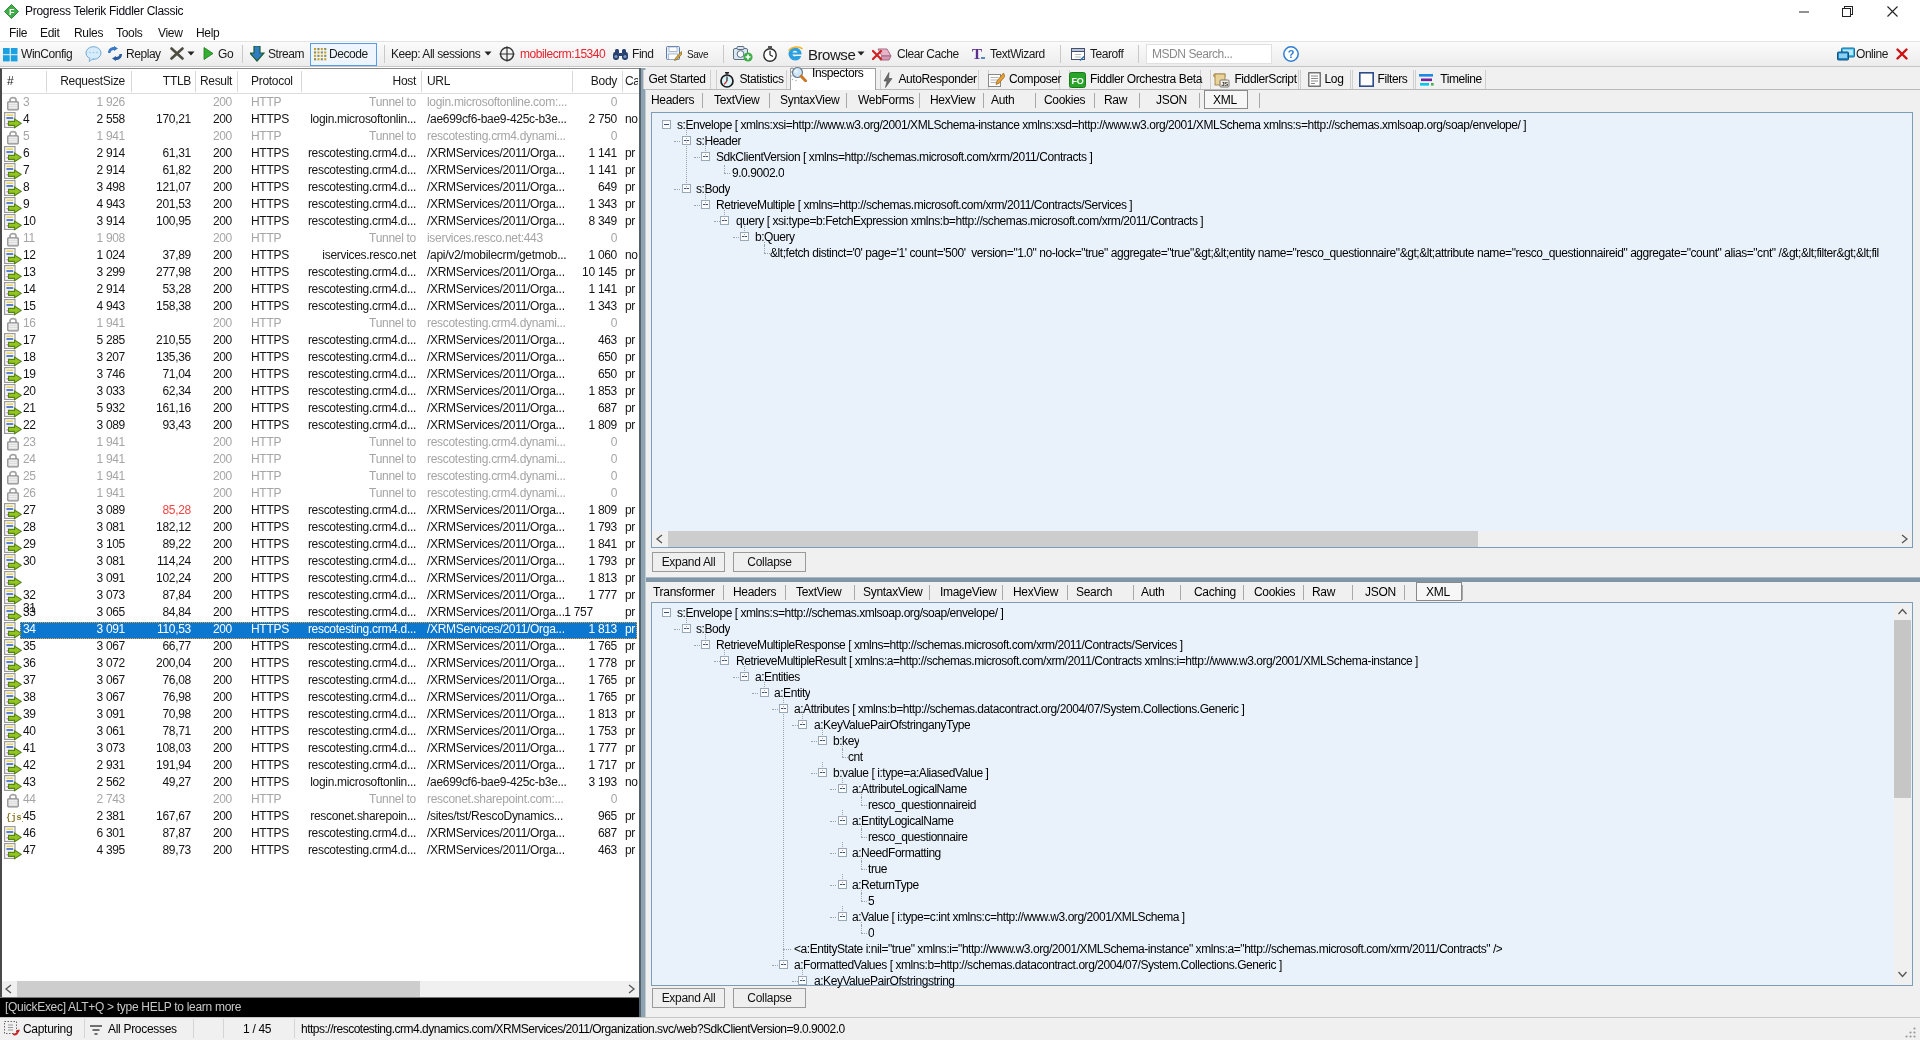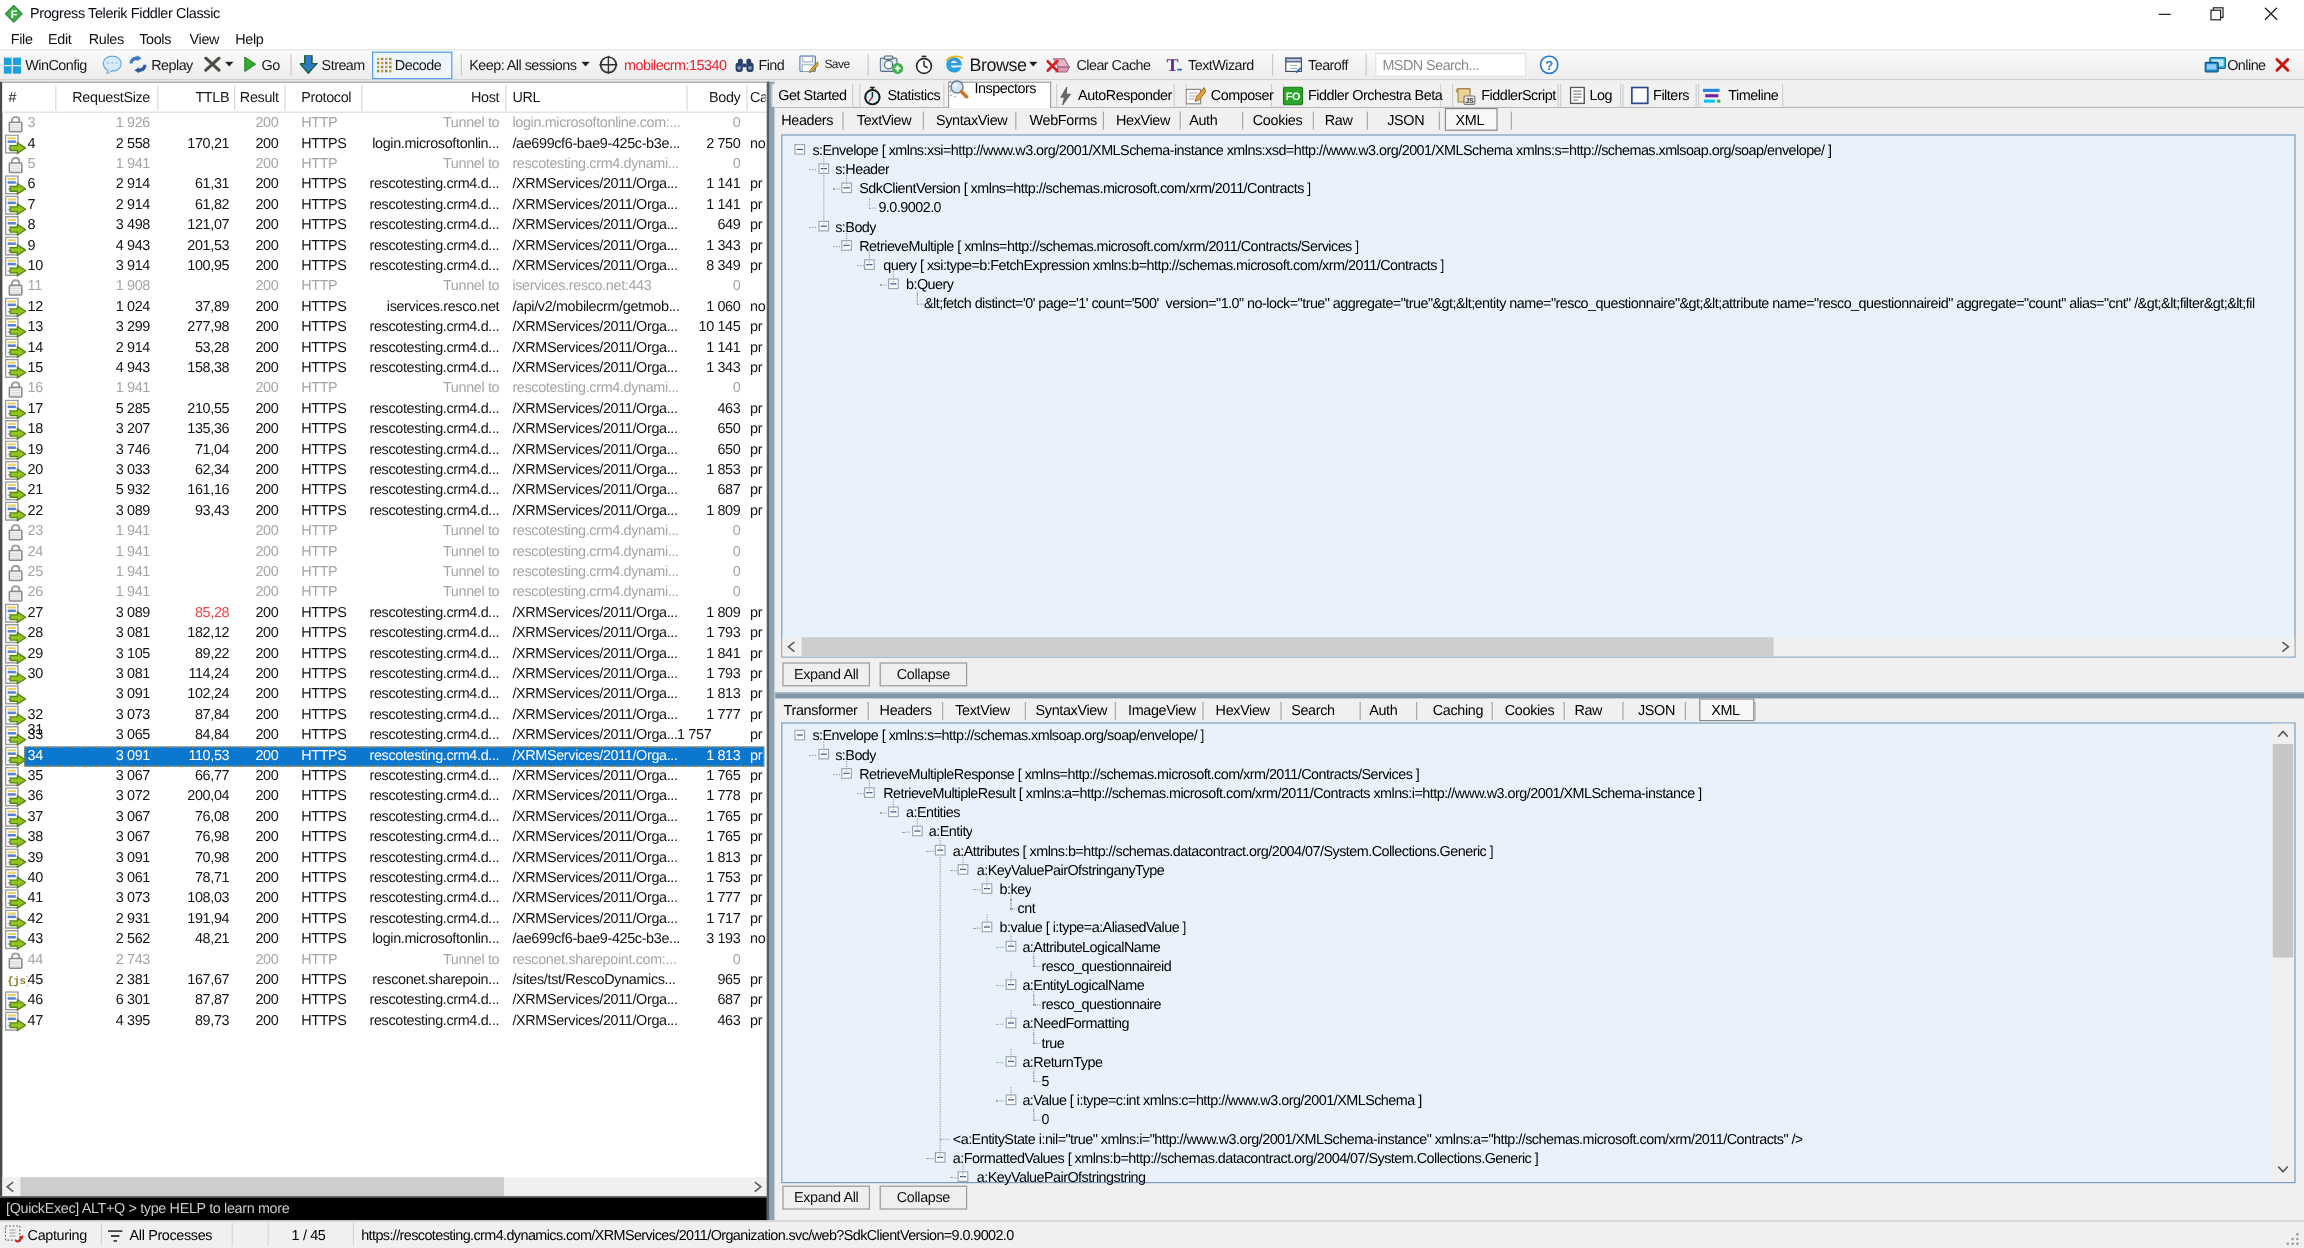--- a/index.html
+++ b/index.html
@@ -966,21 +966,21 @@
       <rect x="0.6" y="0.6" width="10.4" height="14.8" fill="#fdfdfd" stroke="#9a9a9a" stroke-width="1.2"></rect>
       <rect x="2.4" y="2.4" width="6.8" height="1.7" fill="#e8d25a"></rect>
       <rect x="2.4" y="5" width="6.8" height="2.1" fill="#5b7fd4"></rect>
       <rect x="2.4" y="8.4" width="3.2" height="1.3" fill="#e6e0f2"></rect>
       <rect x="2.4" y="11" width="3.2" height="1.5" fill="#c09ae0"></rect>
       <polygon points="4.5,9.4 10.5,9.4 10.5,7 17.3,11.4 10.5,15.8 10.5,13.4 4.5,13.4" fill="#94c51e" stroke="#55831a" stroke-width="1.1"></polygon>
     </svg>
   </div>
 <div class="tx" style="left:23px;top:774px;color:#141414">43</div>
 <div class="tx" style="left:50px;top:774px;width:75px;text-align:right;color:#141414">2 562</div>
-<div class="tx" style="left:130px;top:774px;width:61px;text-align:right;color:#141414">48,21</div>
+<div class="tx" style="left:130px;top:774px;width:61px;text-align:right;color:#141414">49,27</div>
 <div class="tx" style="left:196px;top:774px;width:36px;text-align:right;color:#141414">200</div>
 <div class="tx" style="left:251px;top:774px;color:#141414">HTTPS</div>
 <div class="tx" style="left:280px;top:774px;width:136px;text-align:right;color:#141414">login.microsoftonlin...</div>
 <div class="tx" style="left:427px;top:774px;color:#141414">/ae699cf6-bae9-425c-b3e...</div>
 <div class="tx" style="left:540px;top:774px;width:77px;text-align:right;color:#141414">3 193</div>
 <div class="tx a" style="left:625px;top:774px;width:13px;overflow:hidden;color:#141414">no</div>
 <div class="ic" style="left:6px;top:792px">
     <svg width="14" height="16" viewBox="0 0 14 16" style="">
       <path d="M4 7 L4 4.8 C4 1.8 10 1.8 10 4.8 L10 7" fill="none" stroke="#a2a2a2" stroke-width="1.7"></path>
       <rect x="1.8" y="6.8" width="10.4" height="8" rx="0.8" fill="#f5f5f5" stroke="#8a8a8a" stroke-width="1.3"></rect>

